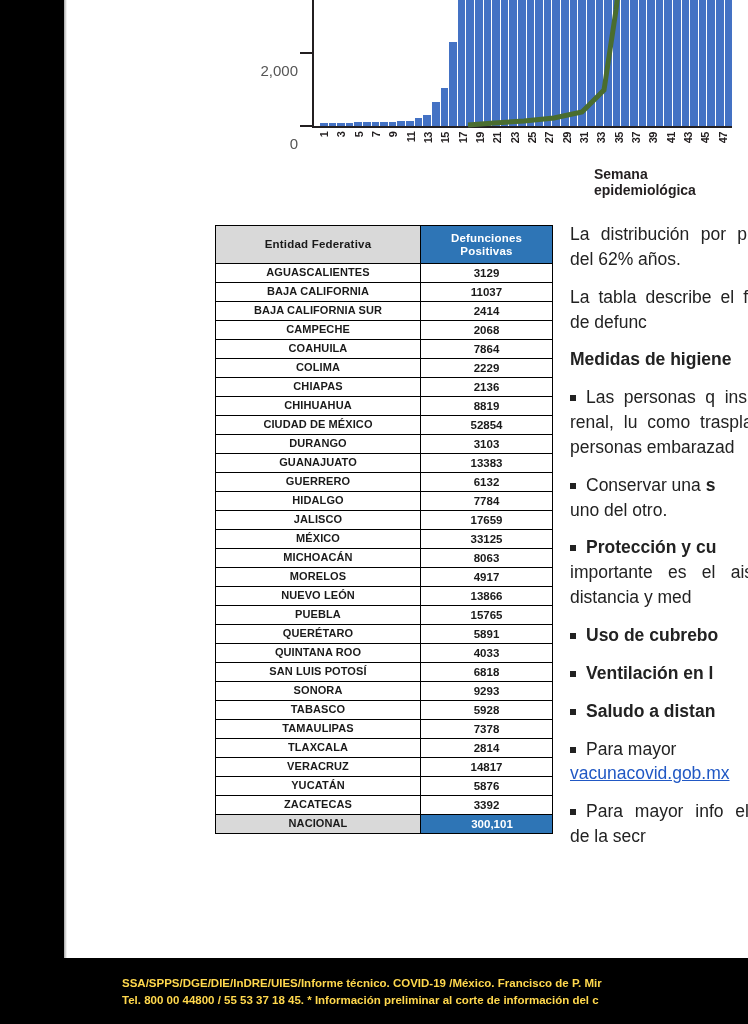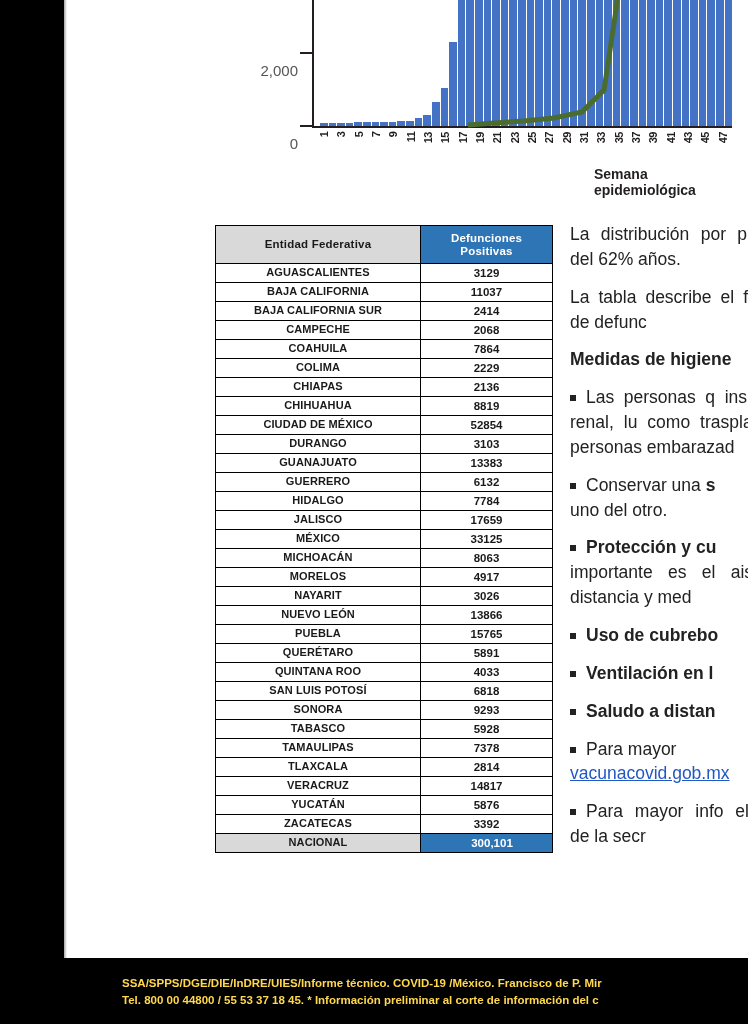--- a/index.html
+++ b/index.html
@@ -356,24 +356,20 @@
           </tr>
           <tr>
             <td class="ent">MICHOACÁN</td>
             <td class="num">8063</td>
           </tr>
           <tr>
             <td class="ent">MORELOS</td>
             <td class="num">4917</td>
           </tr>
           <tr>
-            <td class="ent">NAYARIT</td>
-            <td class="num">3026</td>
-          </tr>
-          <tr>
             <td class="ent">NUEVO LEÓN</td>
             <td class="num">13866</td>
           </tr>
           <tr>
             <td class="ent">PUEBLA</td>
             <td class="num">15765</td>
           </tr>
           <tr>
             <td class="ent">QUERÉTARO</td>
             <td class="num">5891</td>

